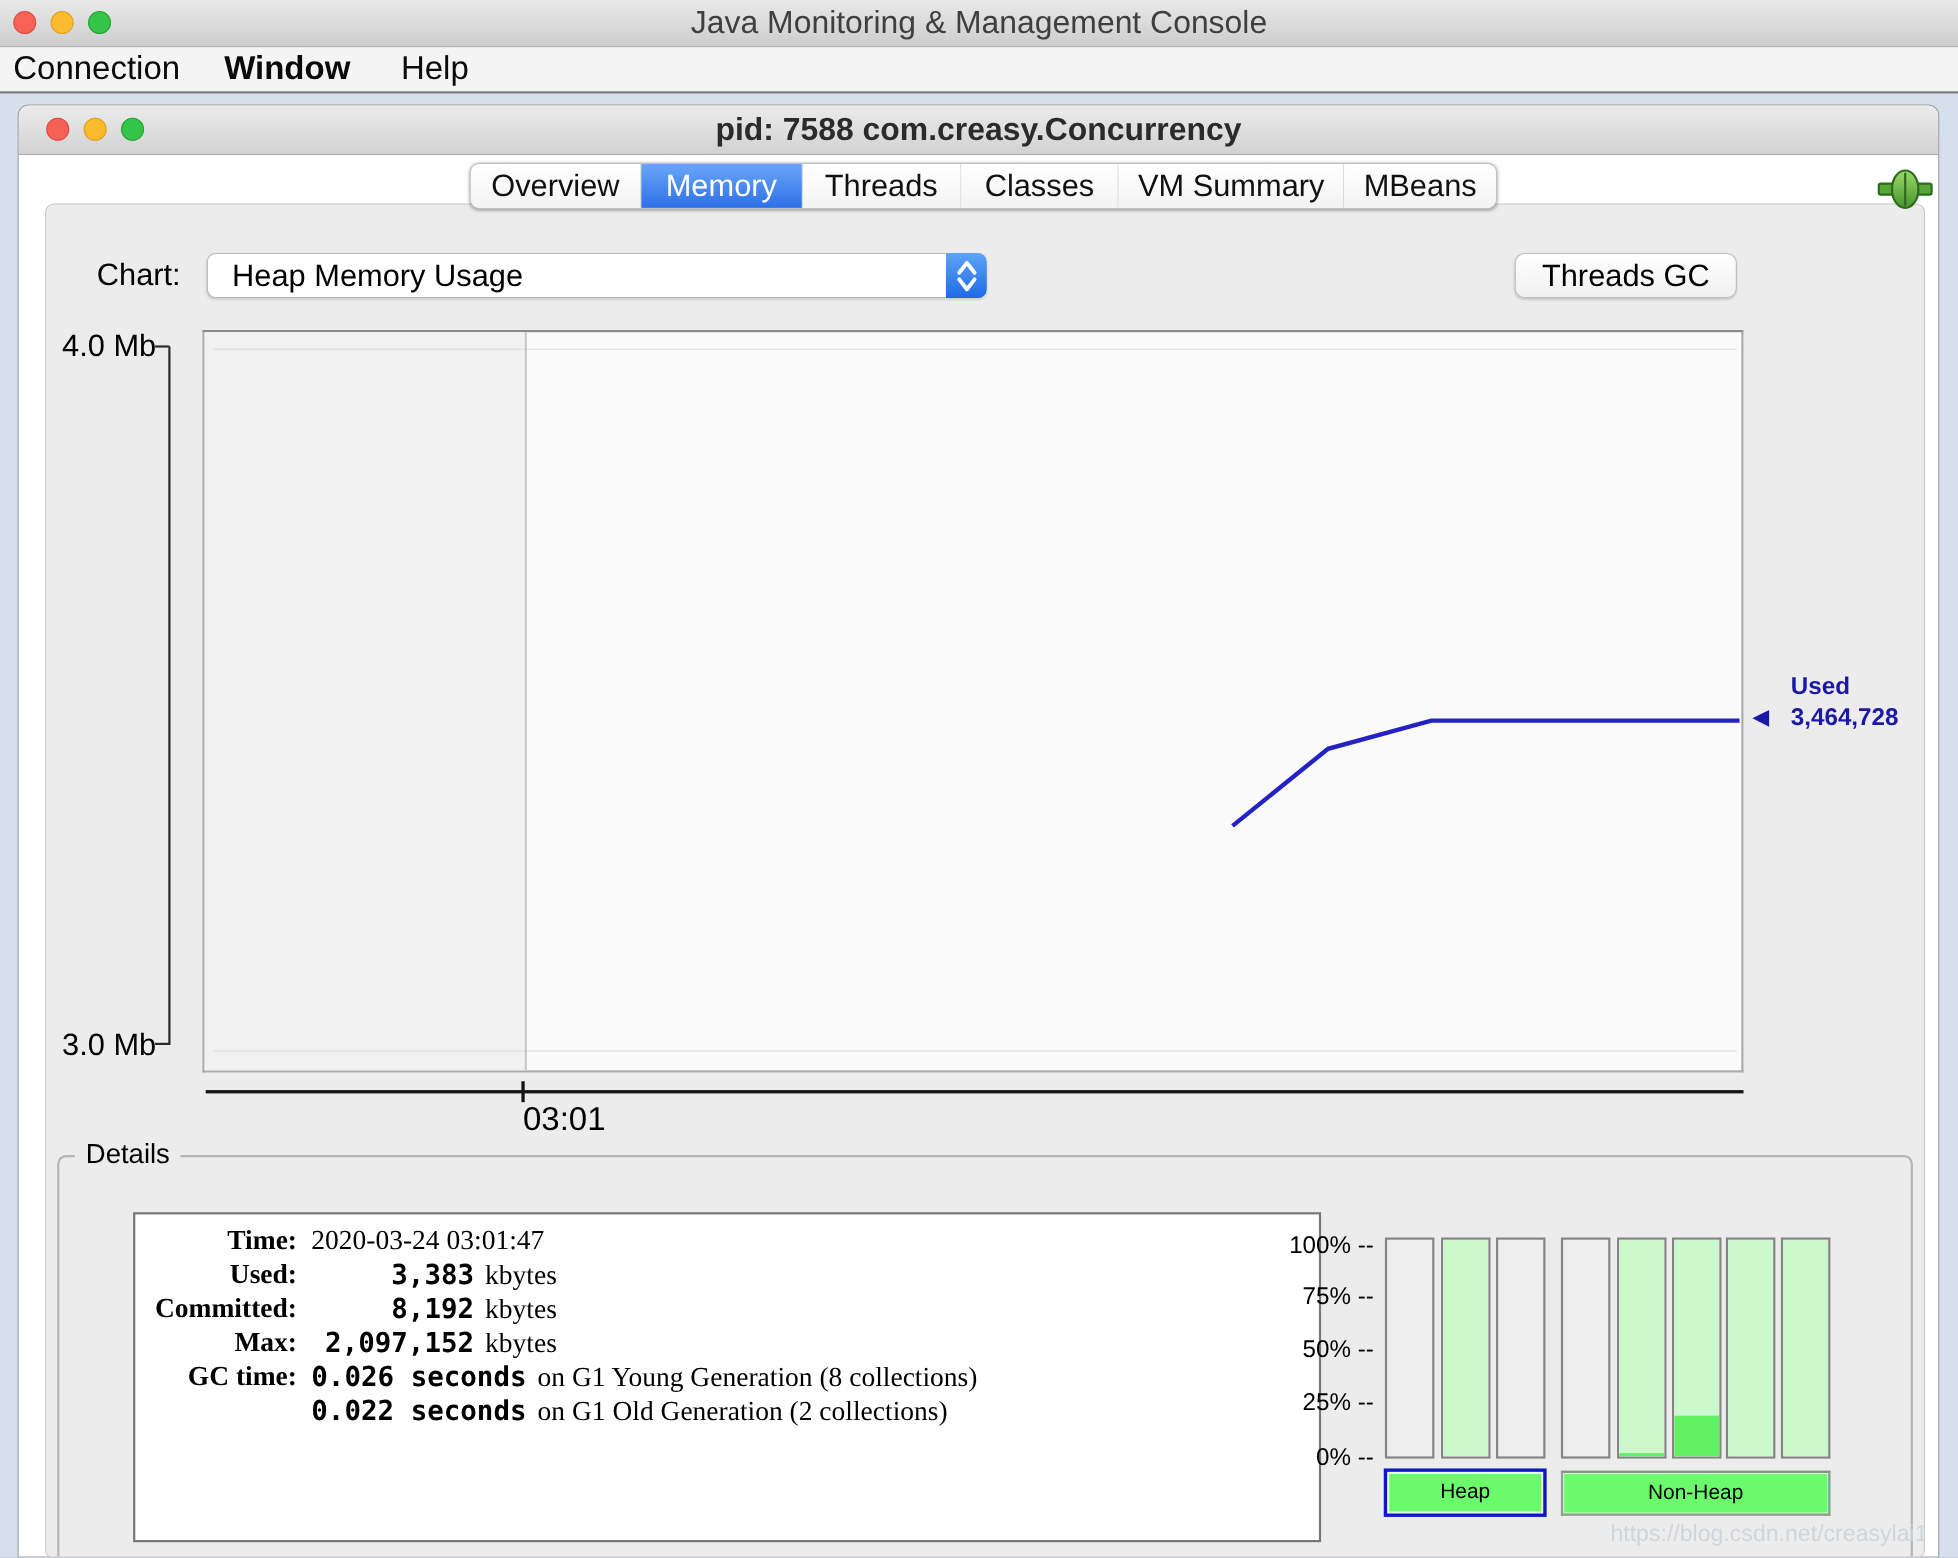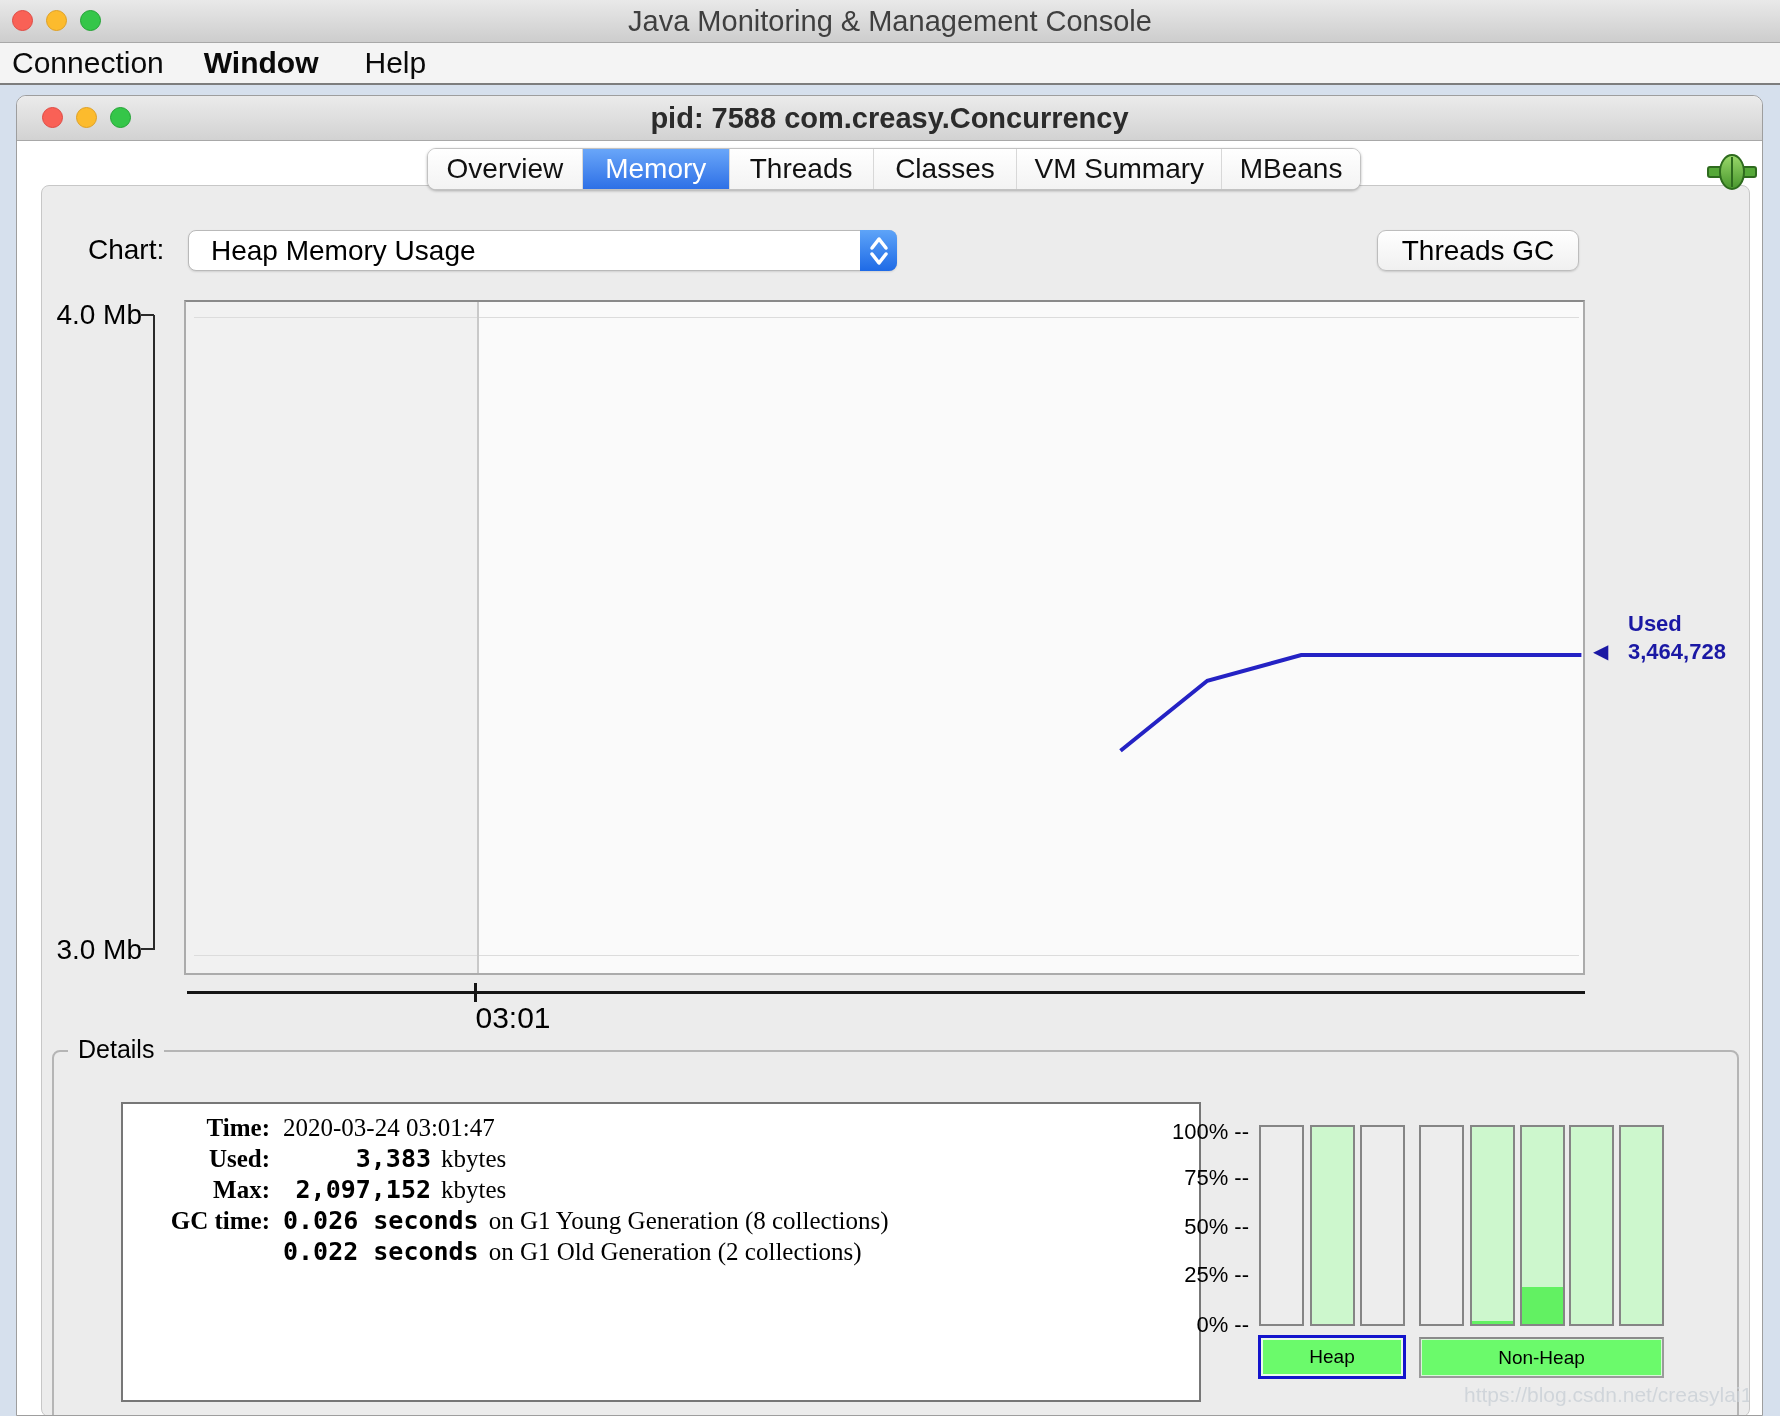--- a/index.html
+++ b/index.html
@@ -216,20 +216,24 @@
       <div class="details-panel">
         <div class="drow">
           <span class="dlabel">Time:</span>
           <span class="dval">2020-03-24 03:01:47</span>
         </div>
         <div class="drow">
           <span class="dlabel">Used:</span>
           <span class="dval"><span class="dnum">3,383</span><span class="dunit">kbytes</span></span>
         </div>
         <div class="drow">
+          <span class="dlabel">Committed:</span>
+          <span class="dval"><span class="dnum">8,192</span><span class="dunit">kbytes</span></span>
+        </div>
+        <div class="drow">
           <span class="dlabel">Max:</span>
           <span class="dval"><span class="dnum">2,097,152</span><span class="dunit">kbytes</span></span>
         </div>
         <div class="drow">
           <span class="dlabel">GC time:</span>
           <span class="dval"><span class="dnum left">0.026 seconds</span><span class="dunit">on G1 Young Generation (8 collections)</span></span>
         </div>
         <div class="drow">
           <span class="dlabel"></span>
           <span class="dval"><span class="dnum left">0.022 seconds</span><span class="dunit">on G1 Old Generation (2 collections)</span></span>

